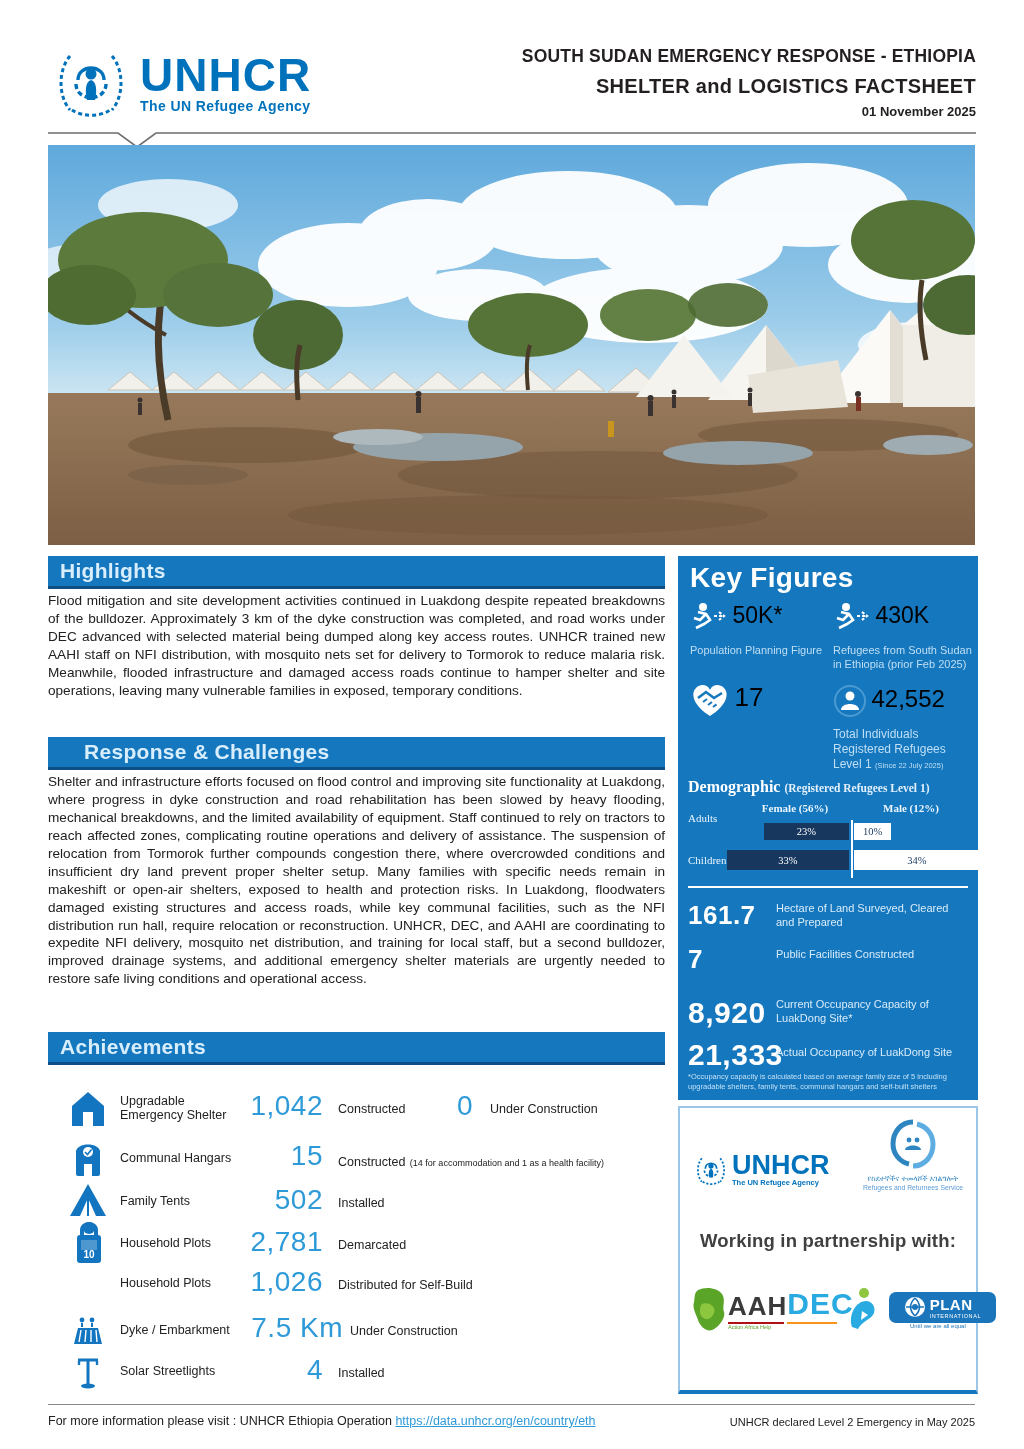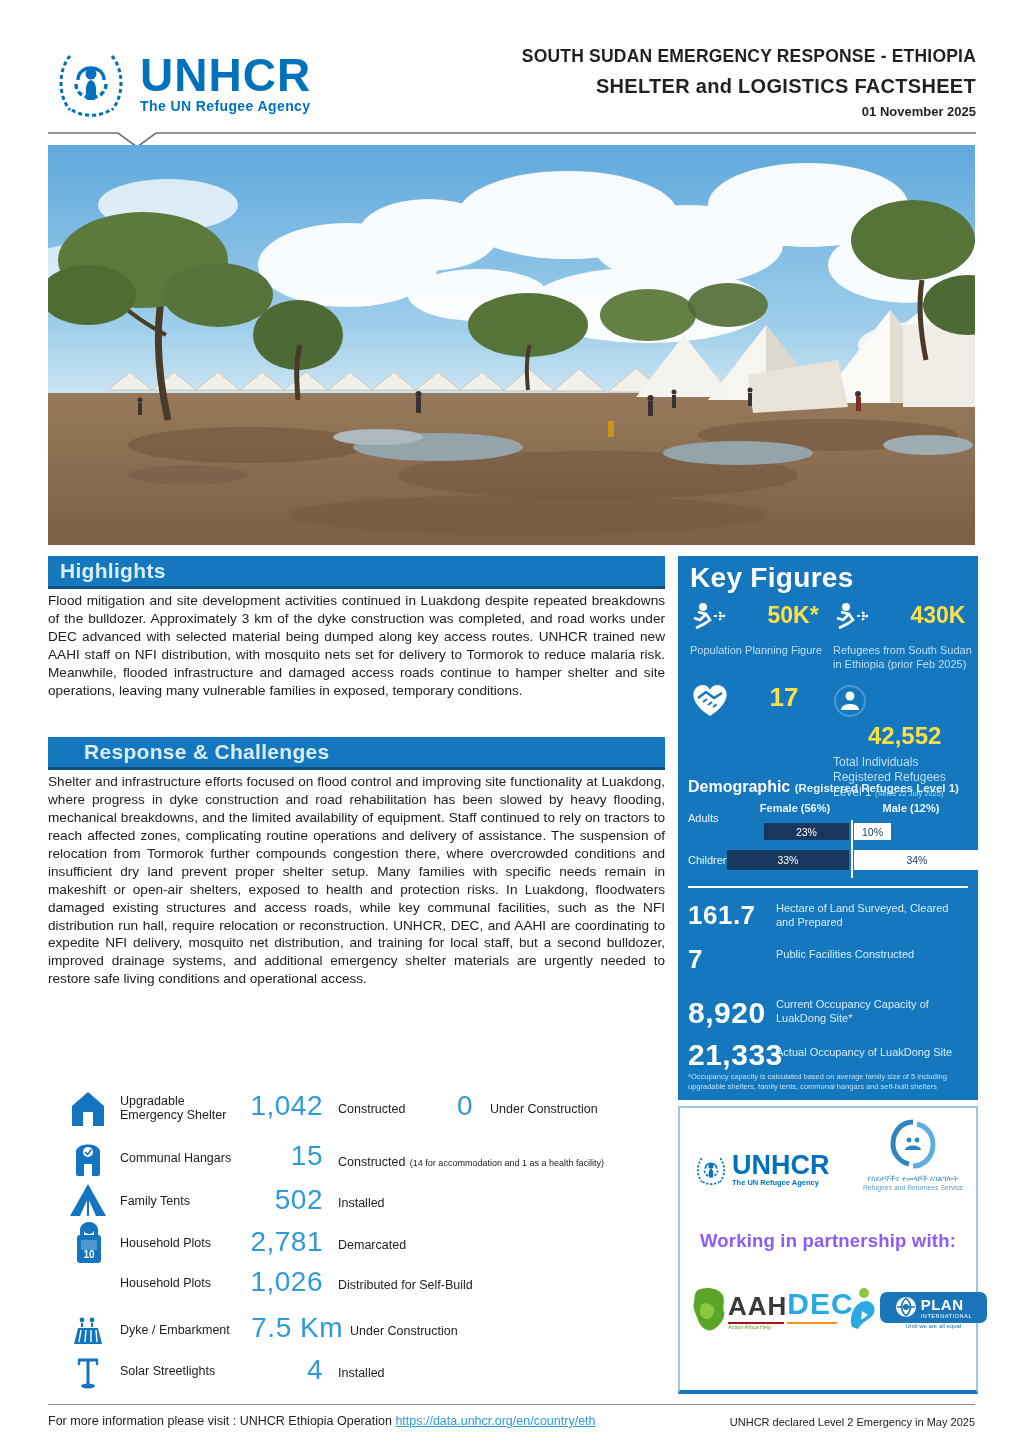--- a/index.html
+++ b/index.html
@@ -23,43 +23,43 @@
 
   
   .ach-label{font-size:12.5px;color:#222;line-height:1.15;}
   .ach-val{font-size:28px;color:#2e9ad8;text-align:right;letter-spacing:.5px;}
   .ach-status{font-size:12.5px;color:#222;}
   .ach-note{font-size:9px;color:#222;}
 
   
   .kf{background:#1577be;color:#fff;padding-left:6px;}
   .kf-title{font-size:28px;font-weight:bold;color:#ffffff;letter-spacing:.3px;}
-  .kf-val{font-size:23px;font-weight:bold;color:#fde047;margin-left:35px;}
+  .kf-val{font-size:23px;font-weight:normal;color:#000000;}
   .kf-label{font-size:11px;color:#bfdff5;line-height:1.25;}
   .kf-mval{font-weight:bold;color:#ffffff;letter-spacing:.5px;}
   .kf-mlabel{font-size:11px;color:#d9ecfa;line-height:1.25;}
   .kf-foot{font-size:7.5px;color:#bfe0f6;line-height:1.3;}
 
   .demo-title{font-size:16px;font-weight:bold;color:#fff;}
   .demo-sub{font-size:11.5px;font-weight:bold;color:#e3f1fc;}
   .demo-colhead{font-size:11px;font-weight:bold;color:#eaf5fd;text-align:center;}
   .demo-rowlab{font-size:11px;color:#eaf5fd;}
   .bar-f{background:#17375e;color:#ffffff;font-size:10.5px;display:flex;align-items:center;justify-content:center;height:100%;}
   .bar-m{background:#ffffff;color:#17375e;font-size:10.5px;display:flex;align-items:center;justify-content:center;height:100%;}
 
   
   .pbox{background:#ffffff;border:2px solid #9cc6e8;border-bottom:4px solid #1577be;}
-  .p-heading{font-size:18.5px;font-weight:bold;color:#8b5cf6;text-align:center;letter-spacing:.2px;}
+  .p-heading{font-size:18.5px;font-weight:bold;color:#404040;text-align:center;letter-spacing:.2px;}
   .rrs-line1{font-size:7.5px;color:#2e86c1;text-align:center;}
   .rrs-line2{font-size:6.8px;color:#5b9bd5;text-align:center;}
   .mini-unhcr{font-size:27px;font-weight:bold;color:#0072bc;line-height:.9;}
   .mini-unhcr-tag{font-size:7.5px;font-weight:bold;color:#0072bc;}
   .aah-word{font-size:26px;font-weight:bold;color:#3a3a3a;letter-spacing:1px;}
   .dec-word{font-size:30px;font-weight:bold;color:#29abe2;letter-spacing:1px;}
-  .plan-badge{background:#1b75bb;border-radius:7px;color:#fff;display:flex;align-items:center;gap:4px;padding:4px 15px;}
+  .plan-badge{background:#1b75bb;border-radius:7px;color:#fff;display:flex;align-items:center;gap:4px;padding:4px 15px;margin-left:9px;}
   .plan-word{font-size:15px;font-weight:bold;letter-spacing:.5px;}
   .plan-tag{font-size:6px;color:#1b75bb;text-align:center;}
 
   
   .foot-left{font-size:12.5px;color:#222;}
   .foot-link{color:#2e9ad8;}
   .foot-right{font-size:11px;color:#222;text-align:right;}
 </style>
 </head>
 <body>
@@ -204,20 +204,23 @@
   <div class="abs secbar" style="left:48px;top:556px;width:617px;">
     <span>Highlights</span>
   </div>
   <div class="abs bodytext" style="left:48px;top:592px;width:617px;">Flood mitigation and site development activities continued in Luakdong despite repeated breakdowns of the bulldozer. Approximately 3 km of the dyke construction was completed, and road works under DEC advanced with selected material being dumped along key access routes. UNHCR trained new AAHI staff on NFI distribution, with mosquito nets set for delivery to Tormorok to reduce malaria risk. Meanwhile, flooded infrastructure and damaged access roads continue to hamper shelter and site operations, leaving many vulnerable families in exposed, temporary conditions.</div>
 
   <div class="abs secbar" style="left:48px;top:737px;width:617px;padding-left:36px;">
     <span>Response &amp; Challenges</span>
   </div>
   <div class="abs bodytext" style="left:48px;top:773px;width:617px;">Shelter and infrastructure efforts focused on flood control and improving site functionality at Luakdong, where progress in dyke construction and road rehabilitation has been slowed by heavy flooding, mechanical breakdowns, and the limited availability of equipment. Staff continued to rely on tractors to reach affected zones, complicating routine operations and delivery of assistance. The suspension of relocation from Tormorok further compounds congestion there, where overcrowded conditions and insufficient dry land prevent proper shelter setup. Many families with specific needs remain in makeshift or open-air shelters, exposed to health and protection risks. In Luakdong, floodwaters damaged existing structures and access roads, while key communal facilities, such as the NFI distribution run hall, require relocation or reconstruction. UNHCR, DEC, and AAHI are coordinating to expedite NFI delivery, mosquito net distribution, and training for local staff, but a second bulldozer, improved drainage systems, and additional emergency shelter materials are urgently needed to restore safe living conditions and operational access.</div>
 
+  <div class="abs secbar" style="left:48px;top:1032px;width:617px;">
+    <span>Achievements</span>
+  </div>
 
   <div class="abs" style="left:48px;top:1080px;width:617px;height:310px;">
 
     <div class="abs" style="left:0;top:8px;width:617px;height:46px;">
       <span class="abs" style="left:22px;top:2px;">
         <svg width="36" height="38" viewBox="0 0 36 38">
             <path d="M18,2 L34,16 L34,36 L2,36 L2,16 Z" fill="#1375bf"></path>
             <rect x="13" y="22" width="10" height="14" fill="#ffffff"></rect>
           </svg>
       </span>
@@ -364,21 +367,21 @@
             <path d="M8,26 C8,18 26,18 26,26 Z" fill="#fff"></path>
           </svg>
       </span>
       <span class="kf-val" style="font-size:24px;">42,552</span>
       <div class="kf-label" style="margin-top:5px;font-size:12px;">
         <span>Total Individuals Registered Refugees Level 1</span>
         <span style="font-size:7.5px;">(Since 22 July 2025)</span>
       </div>
     </div>
 
-    <div class="abs" style="left:10px;top:222px;width:282px;height:118px;">
+    <div class="abs" style="left:10px;top:222px;width:282px;height:118px;font-family:Liberation Serif, serif;">
       <div>
         <span class="demo-title">Demographic</span>
         <span class="demo-sub">(Registered Refugees Level 1)</span>
       </div>
       <div style="position:relative;height:90px;margin-top:6px;">
         <div class="abs demo-colhead" style="left:52px;top:0;width:110px;">Female (56%)</div>
         <div class="abs demo-colhead" style="left:168px;top:0;width:110px;">Male (12%)</div>
 
         <div class="abs" style="left:163px;top:18px;width:2px;height:58px;background:#ffffff;"></div>
 

